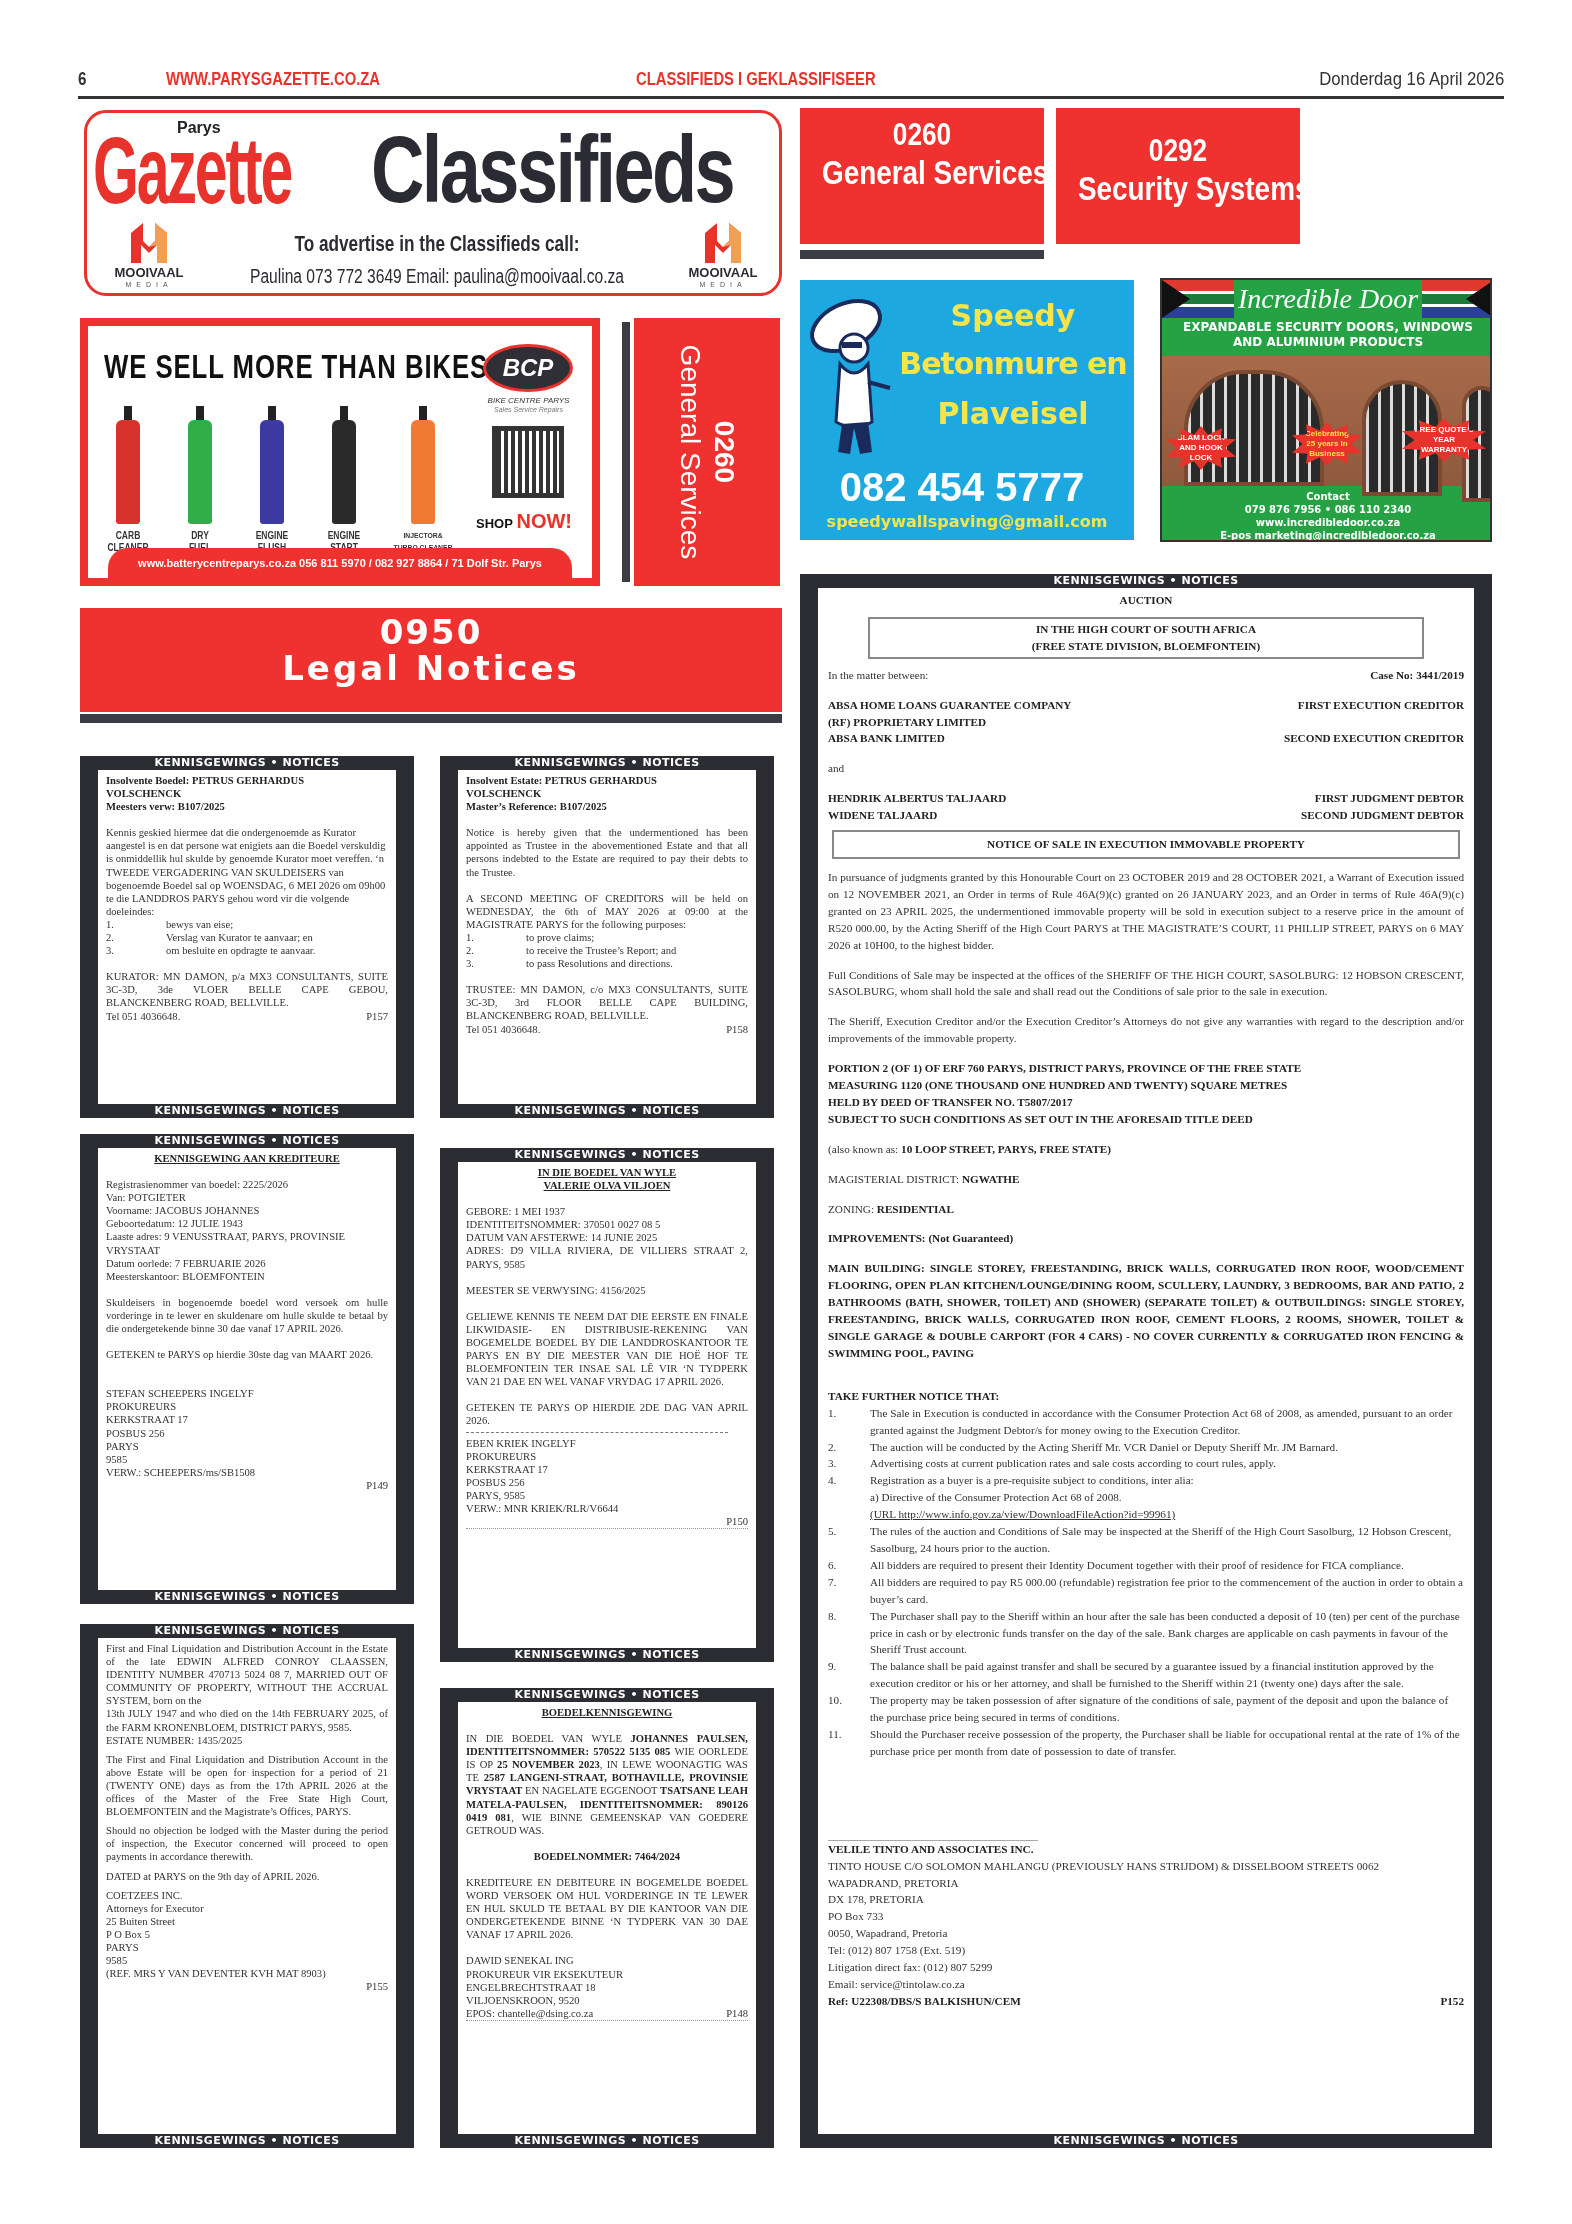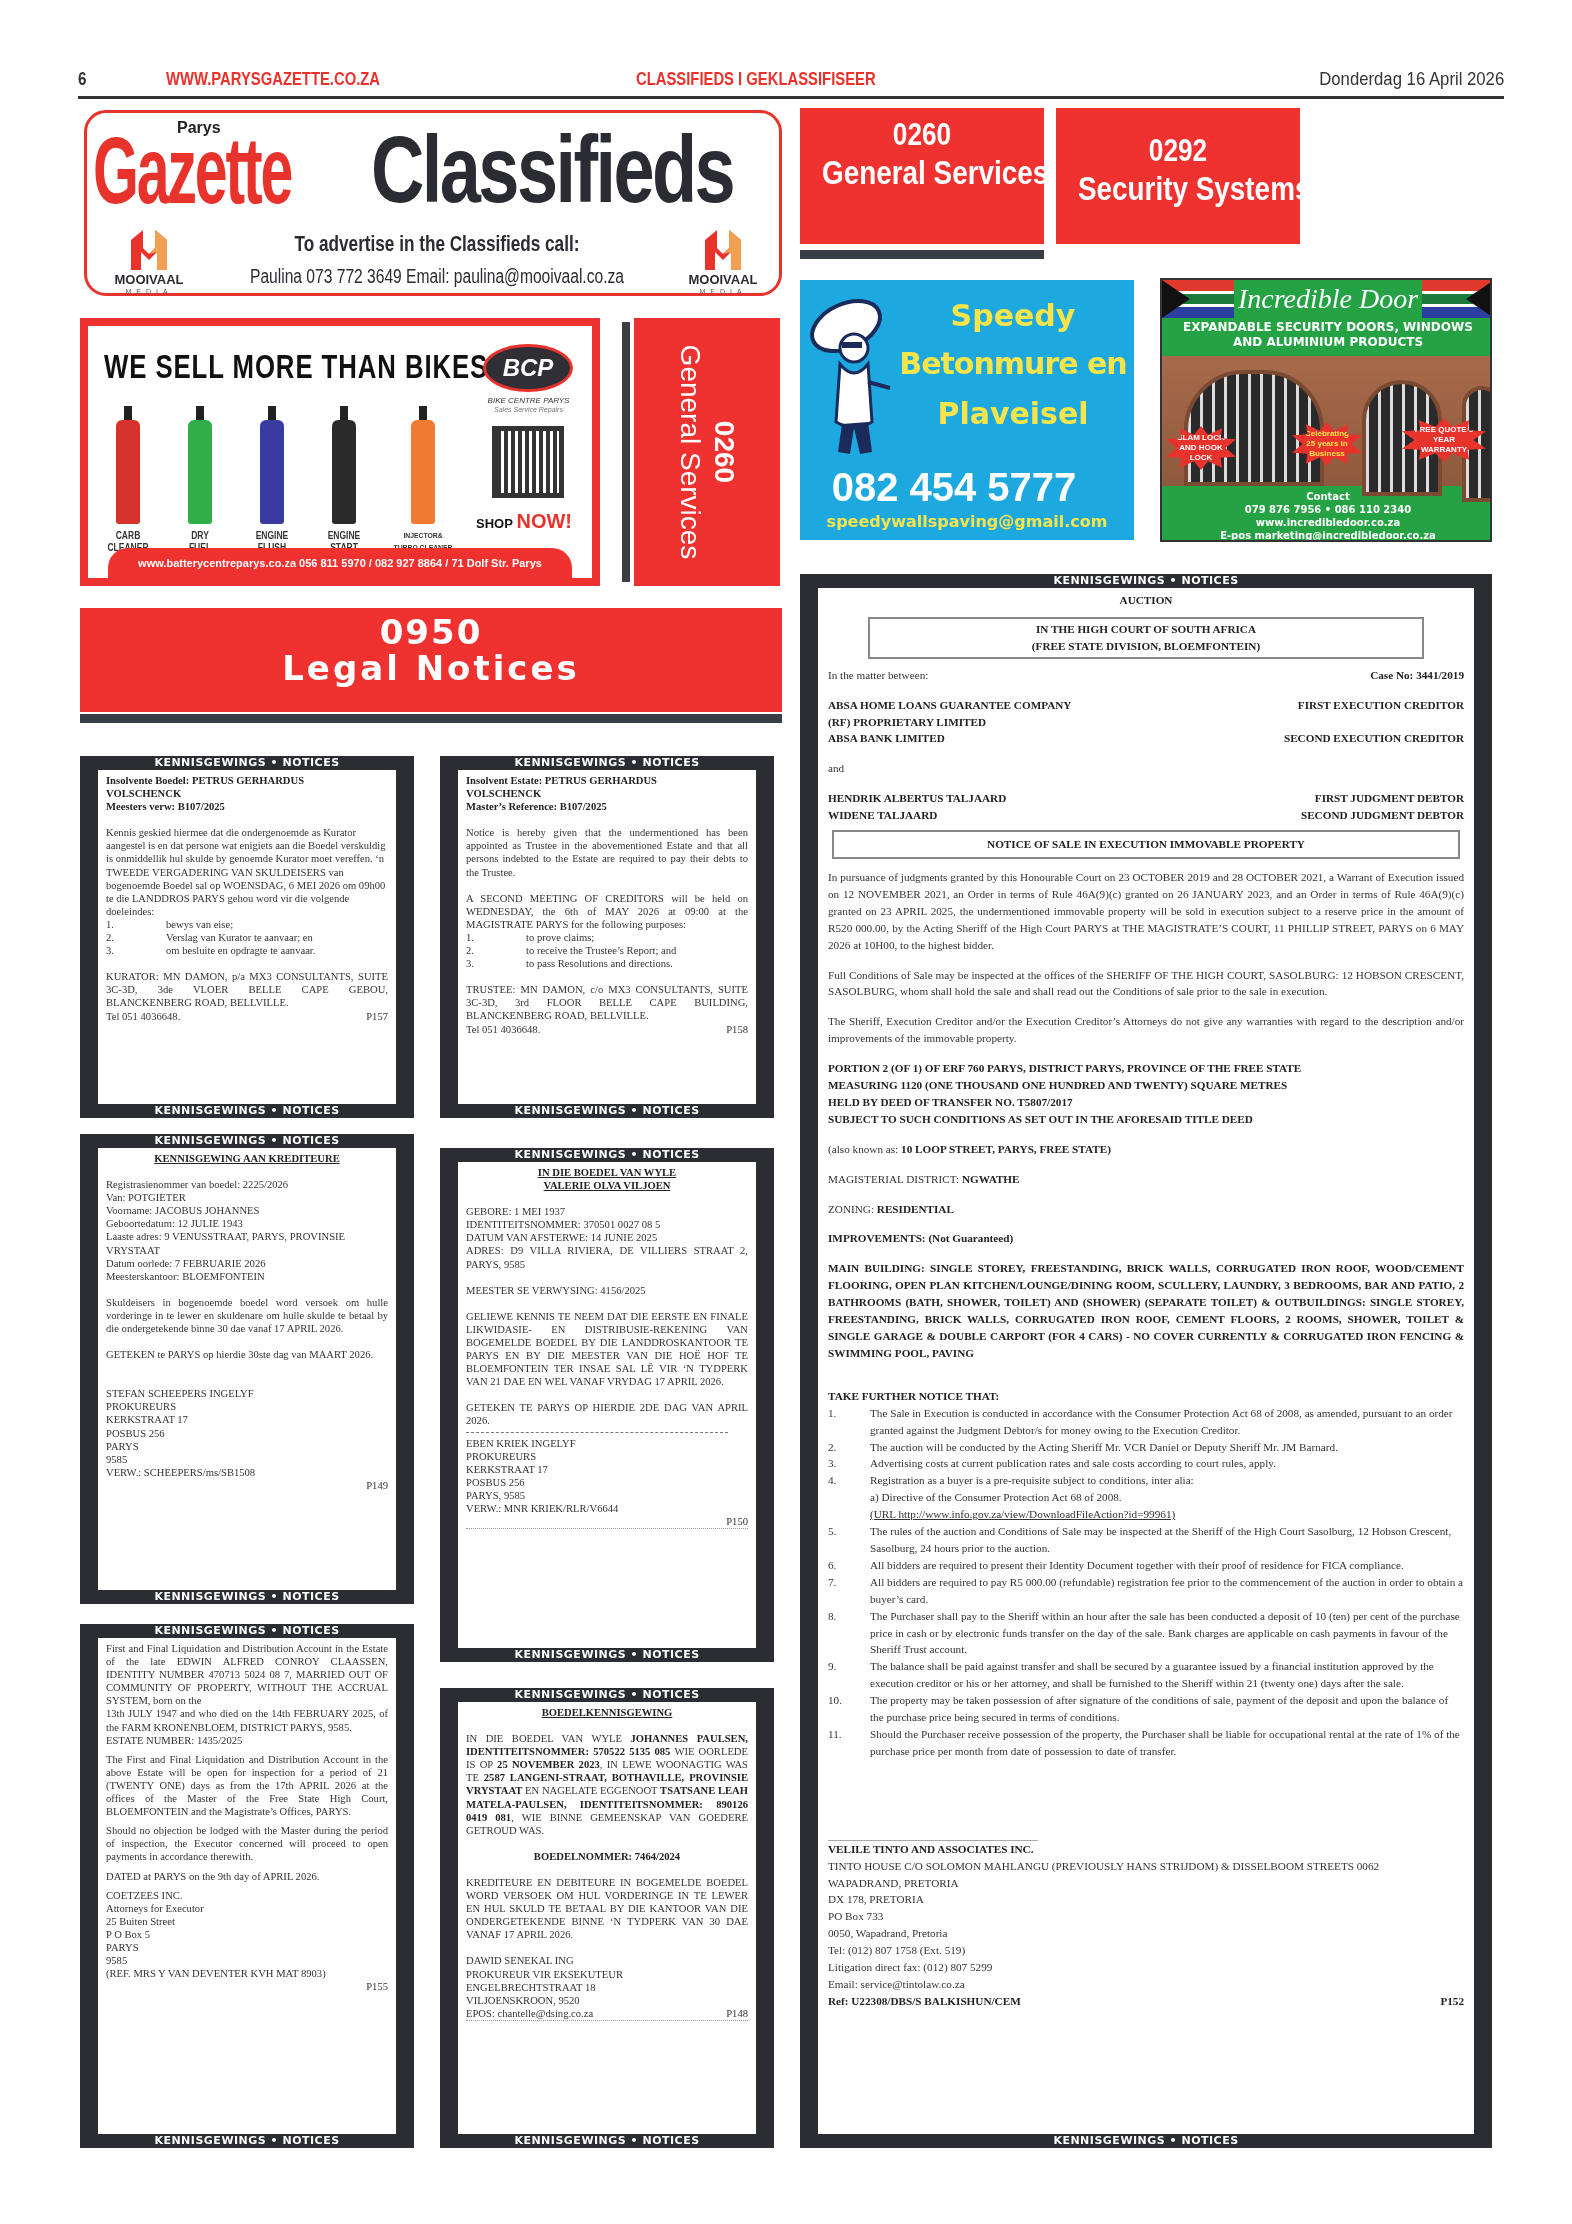--- a/index.html
+++ b/index.html
@@ -9,21 +9,21 @@
 .hdr{top:64px;left:78px;width:1426px;height:32px;font-family:"Liberation Sans",sans-serif}
 .hdr .pg{position:absolute;left:0;top:4px;font-size:19px;font-weight:bold;color:#333;transform:scaleX(.8);transform-origin:left}
 .hdr .url{position:absolute;left:88px;top:4px;font-size:19px;font-weight:bold;color:#e8332d;transform:scaleX(.78);transform-origin:left}
 .hdr .sec{position:absolute;left:558px;top:4px;font-size:19px;font-weight:bold;color:#e8332d;transform:scaleX(.78);transform-origin:left}
 .hdr .date{position:absolute;right:0;top:4px;font-size:19px;color:#333;transform:scaleX(.88);transform-origin:right}
 .hdr .rule{position:absolute;left:0;right:0;top:32px;height:3px;background:#333}
 .masthead{left:84px;top:110px;width:698px;height:186px;border:3px solid #e8332d;border-radius:22px;background:#fff}
 .mh-gz{position:absolute;left:6px;top:4px;font-family:"Liberation Sans",sans-serif;font-weight:bold;font-size:82px;color:#e8332d;letter-spacing:-3px;transform:scaleX(.72) scaleY(1.15);transform-origin:left top}
 .mh-parys{position:absolute;left:90px;top:6px;font-family:"Liberation Sans",sans-serif;font-weight:bold;font-size:16px;color:#222}
 .mh-cl{position:absolute;left:284px;top:2px;font-family:"Liberation Sans",sans-serif;font-weight:bold;font-size:86px;color:#2b2b33;letter-spacing:-3px;transform:scaleX(.86) scaleY(1.1);transform-origin:left top}
-.mh-logo{position:absolute;width:80px;height:70px;top:115px}
+.mh-logo{position:absolute;width:80px;height:70px;top:108px}
 .mh-logo .m{position:absolute;left:18px;top:0;width:44px;height:44px}
 .mh-logo .lbl{position:absolute;left:0;top:44px;width:80px;text-align:center;font-family:"Liberation Sans",sans-serif;font-weight:bold;font-size:13px;color:#2b2b33}
 .mh-logo .sub{position:absolute;left:0;top:60px;width:80px;text-align:center;font-family:"Liberation Sans",sans-serif;font-size:7px;letter-spacing:5px;color:#555}
 .mh-adv{position:absolute;left:150px;top:118px;width:400px;text-align:center;font-family:"Liberation Sans",sans-serif;font-weight:bold;font-size:22px;color:#2b2b33;transform:scaleX(.78)}
 .mh-call{position:absolute;left:100px;top:152px;width:500px;text-align:center;font-family:"Liberation Sans",sans-serif;font-size:20px;color:#2b2b33;transform:scaleX(.78)}
 .redbox{background:#ef3130;color:#fff;font-family:"Liberation Sans",sans-serif;text-align:center}
 .shadow-bar{position:absolute;height:9px;background:#3a3d45}
 .bcp{left:80px;top:318px;width:520px;height:268px;border:8px solid #ef3130;background:#fff}
 .bcp .head{position:absolute;left:16px;top:22px;font-family:"Liberation Sans",sans-serif;font-weight:bold;font-size:28px;color:#111;transform:scaleX(.92) scaleY(1.2);transform-origin:left top;letter-spacing:1px}
 .bcp .logo{position:absolute;left:395px;top:18px;width:90px;height:48px;border-radius:50%;background:#2f2f35;border:3px solid #e8332d;color:#fff;font-family:"Liberation Sans",sans-serif;font-style:italic;font-weight:bold;font-size:24px;text-align:center;line-height:42px}
@@ -43,21 +43,21 @@
 .vred .t{position:absolute;left:50%;top:50%;width:264px;transform:translate(-50%,-50%) rotate(90deg);font-size:28px;font-weight:bold;line-height:34px;transform-origin:center}
 .legal{left:80px;top:608px;width:702px;height:104px}
 .legal .n{font-family:"DejaVu Sans",sans-serif;font-weight:bold;font-size:34px;padding-top:4px;letter-spacing:2px}
 .legal .l{font-family:"DejaVu Sans",sans-serif;font-weight:bold;font-size:34px;letter-spacing:3px;margin-top:-4px}
 .gs{left:800px;top:108px;width:244px;height:136px}
 .ss{left:1160px;top:108px;width:244px;height:136px}
 .gs .n,.ss .n{font-size:32px;font-weight:bold;transform:scaleX(.82)}
 .gs .l,.ss .l{font-size:34px;font-weight:bold;transform:scaleX(.82);white-space:nowrap}
 .speedy{left:800px;top:280px;width:334px;height:260px;background:#1ea8e0}
 .speedy .t{position:absolute;left:92px;width:242px;text-align:center;font-family:"DejaVu Sans",sans-serif;font-weight:bold;color:#f5e44a}
-.speedy .ph{position:absolute;left:4px;top:185px;width:300px;text-align:center;font-family:"Liberation Sans",sans-serif;font-weight:bold;font-size:40px;color:#fff}
+.speedy .ph{position:absolute;left:12px;top:185px;width:300px;text-align:center;font-family:"Liberation Sans",sans-serif;font-weight:bold;font-size:40px;color:#fff}
 .speedy .em{position:absolute;left:6px;top:232px;width:322px;text-align:center;font-family:"DejaVu Sans",sans-serif;font-weight:bold;font-size:16px;color:#f5e44a}
 .idoor{left:1160px;top:278px;width:332px;height:264px;background:#25a244;border:2px solid #333;overflow:hidden}
 .idoor .flag{position:absolute;left:0;top:0;width:332px;height:38px;background:linear-gradient(#e03a2f 0 30%,#fff 30% 38%,#1c7a3b 38% 62%,#fff 62% 70%,#2a3fa0 70%)}
 .idoor .flag::before{content:"";position:absolute;left:0;top:0;border-left:28px solid #111;border-top:19px solid transparent;border-bottom:19px solid transparent}
 .idoor .flag::after{content:"";position:absolute;right:0;top:0;border-right:28px solid #111;border-top:19px solid transparent;border-bottom:19px solid transparent}
 .idoor .brand{position:absolute;left:72px;top:0;width:188px;height:38px;background:#25a244;color:#fff;font-family:"Liberation Serif",serif;font-style:italic;font-size:28px;text-align:center;line-height:38px}
 .idoor .sub{position:absolute;left:0;top:40px;width:332px;text-align:center;color:#fff;font-family:"DejaVu Sans",sans-serif;font-weight:bold;font-size:12px;line-height:15px}
 .idoor .photo{position:absolute;left:0;top:76px;width:332px;height:130px;background:linear-gradient(180deg,#a86a4a,#8e5a3e)}
 .arch{position:absolute;top:14px;height:116px;border-radius:60px 60px 0 0;background:repeating-linear-gradient(90deg,#ddd 0 3px,#2a2a2a 3px 12px);border:4px solid #7a4a33}
 .star{position:absolute;width:70px;height:44px;background:#e8332d;color:#fff;font-family:"Liberation Sans",sans-serif;font-weight:bold;font-size:8px;text-align:center;display:flex;align-items:center;justify-content:center;clip-path:polygon(50% 0,60% 20%,80% 5%,78% 28%,100% 30%,85% 50%,100% 70%,78% 72%,80% 95%,60% 80%,50% 100%,40% 80%,20% 95%,22% 72%,0 70%,15% 50%,0 30%,22% 28%,20% 5%,40% 20%);line-height:10px;padding:0 10px}

